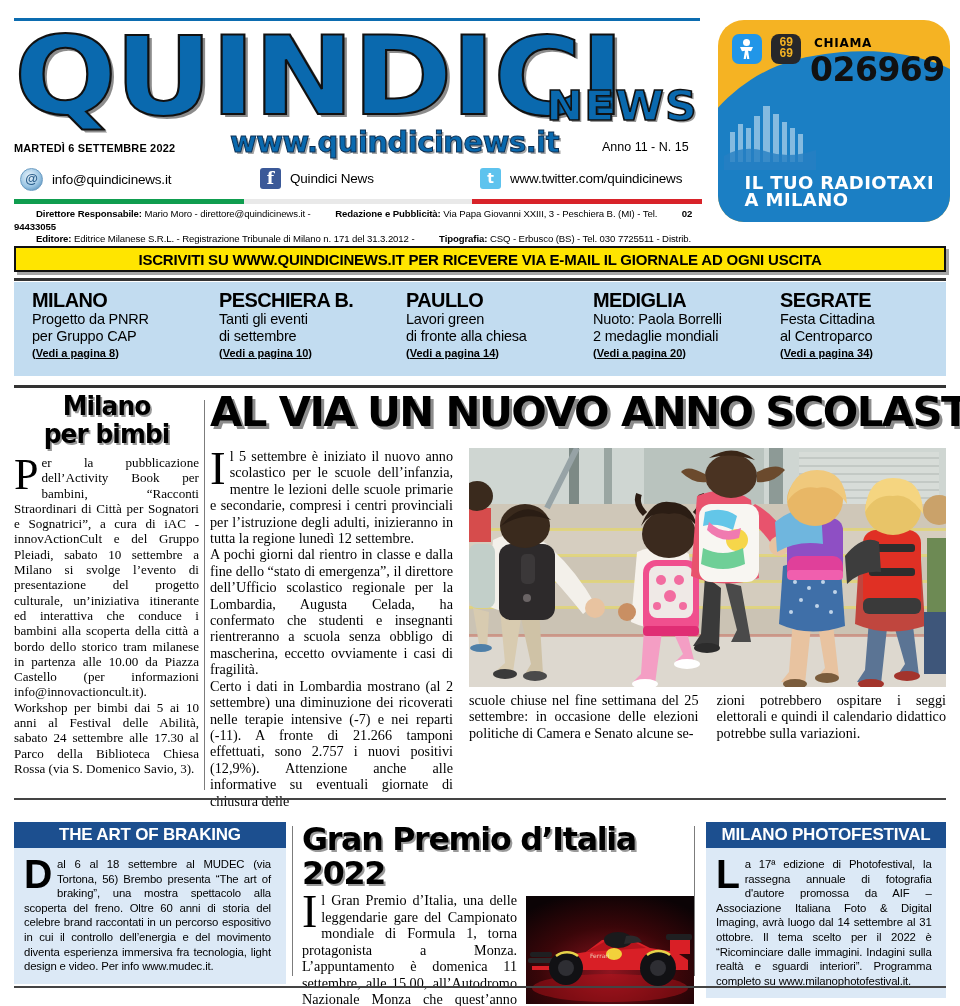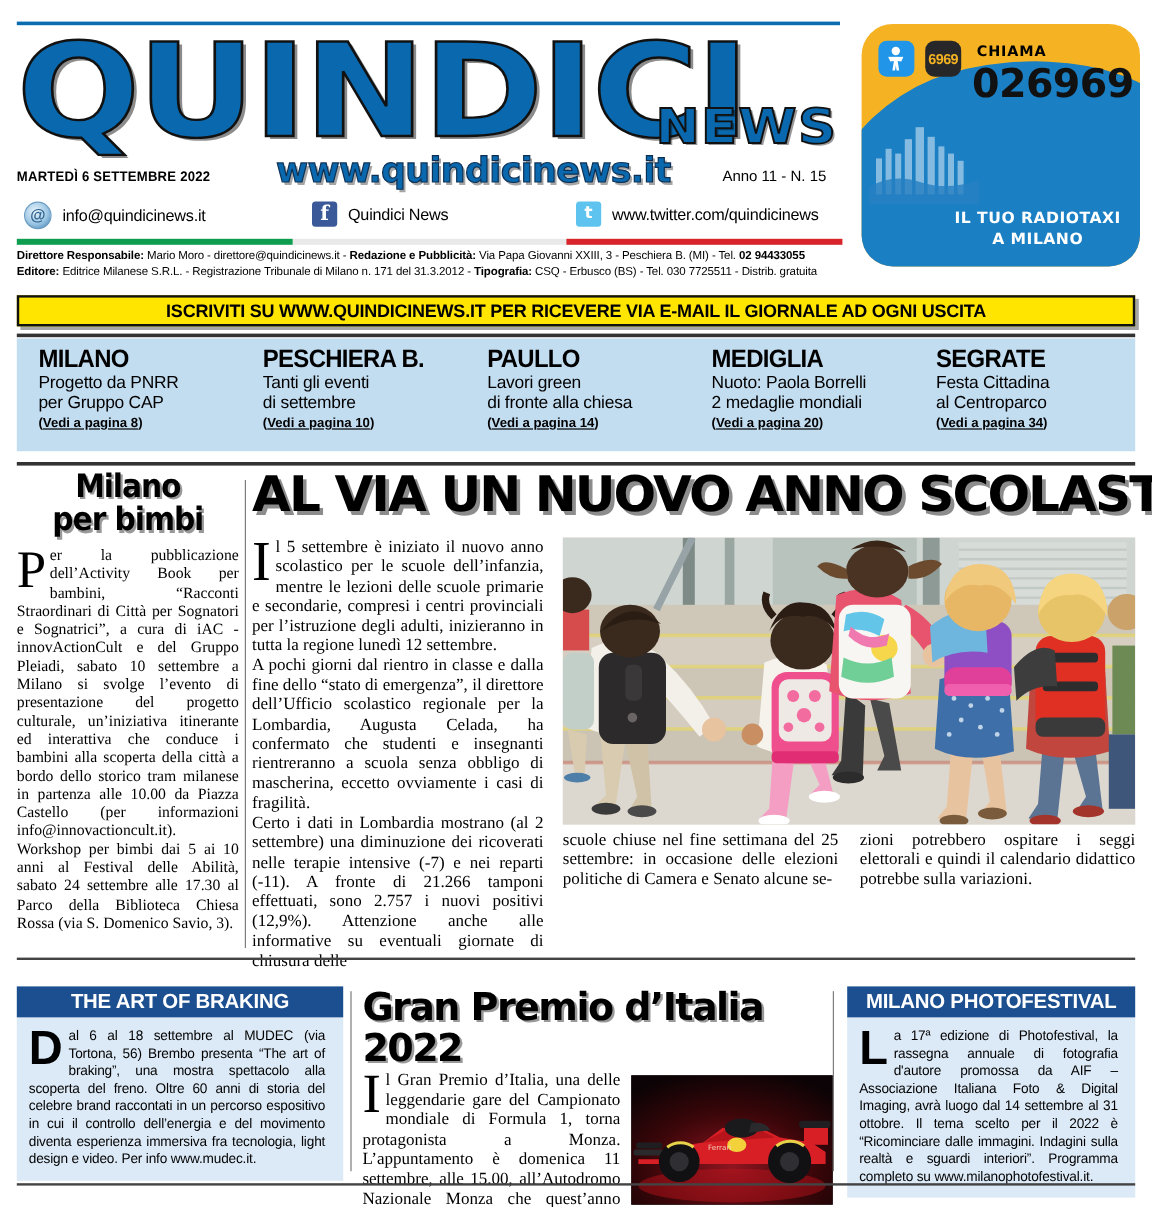--- a/index.html
+++ b/index.html
@@ -81,49 +81,49 @@
          font-family:"DejaVu Sans",sans-serif;}
 
   .flag-rule{position:absolute;left:14px;top:199px;width:688px;height:5px;display:flex;}
   .flag-rule i{display:block;height:5px;}
   .fg{background:#0f9d4f;width:33.4%;}
   .fw{background:#e9e9e9;width:33.2%;}
   .fr{background:#d8232a;width:33.4%;}
 
   .colophon{position:absolute;left:14px;top:208px;width:692px;font-size:9.6px;line-height:12.6px;
             font-family:"Liberation Sans",sans-serif;letter-spacing:-.1px;}
-  .colophon b{font-weight:bold;}
+  .colophon b{font-weight:bold;margin-left:22px;}
 
   
   .taxi{
     position:absolute;right:10px;top:20px;width:232px;height:202px;
     border-radius:26px;overflow:hidden;background:#f5b323;
   }
   .taxi .blue-swoosh{
     position:absolute;left:-40px;bottom:-70px;width:330px;height:240px;
     background:#1b7fc4;border-radius:60% 70% 0 0 / 75% 60% 0 0;
     transform:rotate(-12deg);
   }
   .taxi .duomo{
     position:absolute;left:6px;top:78px;width:98px;height:72px;opacity:.55;
   }
   .taxi-badges{position:absolute;left:14px;top:14px;display:flex;gap:9px;}
   .badge-acc{width:30px;height:30px;border-radius:7px;background:#2196e8;position:relative;}
   .badge-acc:after{content:"";position:absolute;left:11px;top:5px;width:7px;height:7px;border-radius:50%;background:#fff;}
   .badge-acc:before{content:"";position:absolute;left:8px;top:13px;width:13px;height:12px;background:#fff;
     clip-path:polygon(0 0,100% 0,85% 35%,62% 32%,72% 100%,55% 100%,50% 62%,45% 100%,28% 100%,38% 32%,15% 35%);}
   .badge-69{width:30px;height:30px;border-radius:8px;background:#27272a;color:#f5b323;
-    font-family:Liberation Sans, sans-serif;font-weight:bold;font-size:12px;line-height:11px;
-    display:flex;flex-direction:row;align-items:center;justify-content:center;letter-spacing:-.5px;}
+    font-family:Liberation Mono, monospace;font-weight:bold;font-size:12px;line-height:11px;
+    display:flex;flex-direction:column;align-items:center;justify-content:center;letter-spacing:-.5px;}
   .taxi-chiama{position:absolute;left:96px;top:16px;font-weight:bold;font-size:12px;letter-spacing:.7px;color:#000000;
     font-family:"DejaVu Sans",sans-serif;}
   .taxi-num{position:absolute;left:92px;top:30px;font-weight:bold;font-size:33px;letter-spacing:-.5px;color:#111;
     font-family:"DejaVu Sans",sans-serif;}
-  .taxi-foot{position:absolute;right:16px;bottom:14px;text-align:center;color:#fff;font-weight:bold;
-    font-size:13px;line-height:17px;letter-spacing:.4px;font-family:"DejaVu Sans",sans-serif;}
+  .taxi-foot{position:absolute;right:16px;bottom:14px;text-align:left;color:#fff;font-weight:bold;
+    font-size:18px;line-height:17px;letter-spacing:.4px;font-family:"DejaVu Sans",sans-serif;}
 
   
   .subscribe{
     position:absolute;left:14px;top:246px;width:932px;height:26px;
     background:#ffe500;border:2px solid #111;box-sizing:border-box;
     display:flex;align-items:center;justify-content:center;
     box-shadow:3px 3px 0 rgba(0,0,0,.35);
   }
   .subscribe span{font-weight:bold;font-size:15px;letter-spacing:-.2px;
     font-family:"Liberation Sans",sans-serif;}

